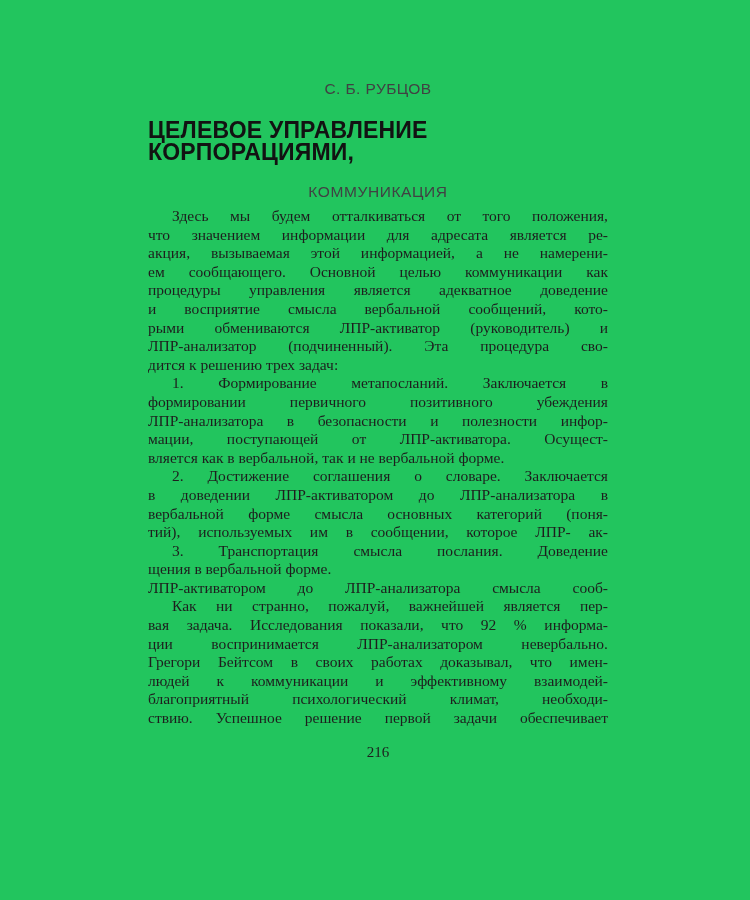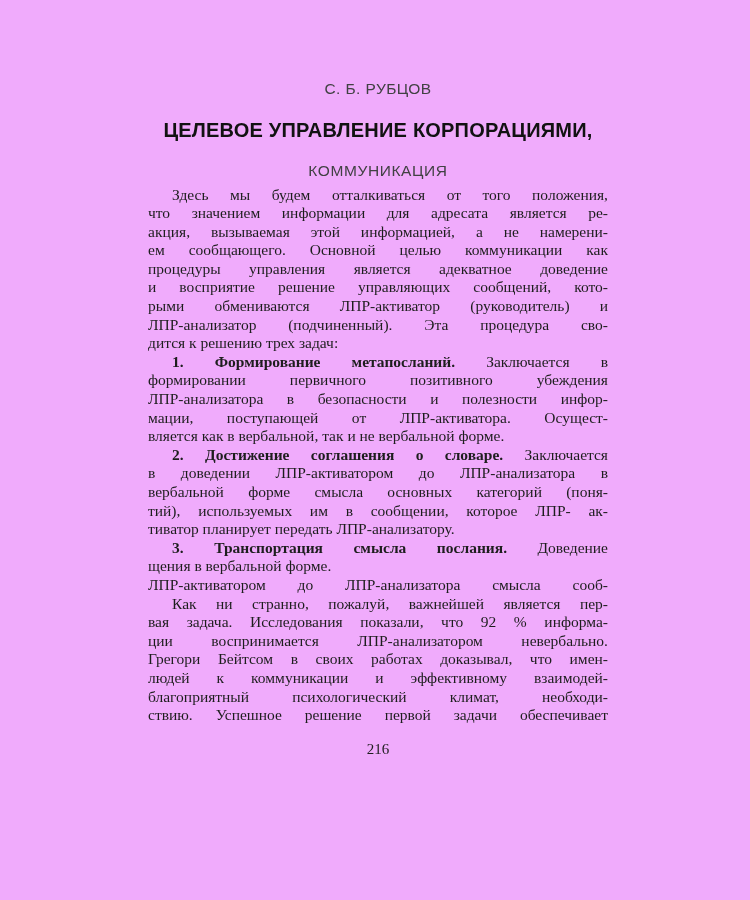--- a/index.html
+++ b/index.html
@@ -5,42 +5,42 @@
   html, body { margin: 0; padding: 0; }
   body {
     width: 750px; height: 900px;
     background: #ffffff;
     font-family: "Liberation Serif", serif;
     overflow: hidden;
   }
   .page {
     position: relative;
     width: 750px; height: 900px;
-    background: #f0abfc;
+    background: #22c55e;
   }
   .content {
     position: absolute;
     left: 148px; top: 0;
     width: 460px;
   }
   .author {
     margin-top: 81px;
     text-align: center;
     font-family: "Liberation Sans", sans-serif;
     font-size: 15.5px;
     line-height: 16px;
     letter-spacing: 0.4px;
     color: #414143;
   }
   .chapter-title {
     margin: 23px 0 0 0;
-    text-align: center;
+    text-align: left;
     font-family: "Liberation Sans", sans-serif;
     font-weight: bold;
-    font-size: 20px;
+    font-size: 23px;
     line-height: 21.5px;
     letter-spacing: 0.2px;
     color: #121212;
   }
   .section-heading {
     margin-top: 21px;
     text-align: center;
     font-family: "Liberation Sans", sans-serif;
     font-size: 15.5px;
     line-height: 16px;
@@ -56,21 +56,21 @@
     line-height: 18.6px;
     height: 18.6px;
     text-align: left;
     white-space: normal;
   }
   .line.just {
     text-align: justify;
     text-align-last: justify;
   }
   .line.indent { text-indent: 24px; }
-  .b { font-weight: bold; }
+  .b { font-weight: normal; }
   .i { }
   .page-number {
     margin-top: 16px;
     text-align: center;
     font-size: 15px;
     color: #1e1e1e;
   }
 </style>
 </head>
 <body>
@@ -84,34 +84,33 @@
     </div>
 
     <div class="section-heading">КОММУНИКАЦИЯ</div>
 
     <div class="body-text">
         <div class="line just indent"><span>Здесь мы будем отталкиваться от того положения,</span></div>
         <div class="line just"><span>что значением информации для адресата является ре-</span></div>
         <div class="line just"><span>акция, вызываемая этой информацией, а не намерени-</span></div>
         <div class="line just"><span>ем сообщающего. Основной целью коммуникации как</span></div>
         <div class="line just"><span>процедуры управления является адекватное доведение</span></div>
-        <div class="line just"><span>и восприятие решение управляющих сообщений, кото-</span></div>
+        <div class="line just"><span>и восприятие смысла вербальной сообщений, кото-</span></div>
         <div class="line just"><span>рыми обмениваются ЛПР-активатор (руководитель) и</span></div>
         <div class="line just"><span>ЛПР-анализатор (подчиненный). Эта процедура сво-</span></div>
         <div class="line"><span>дится к решению трех задач:</span></div>
         <div class="line just indent"><span class="b">1. Формирование метапосланий.</span><span> Заключается в</span></div>
         <div class="line just"><span>формировании первичного позитивного убеждения</span></div>
         <div class="line just"><span>ЛПР-анализатора в безопасности и полезности инфор-</span></div>
         <div class="line just"><span>мации, поступающей от ЛПР-активатора. Осущест-</span></div>
         <div class="line"><span>вляется как в вербальной, так и не вербальной форме.</span></div>
         <div class="line just indent"><span class="b">2. Достижение соглашения о словаре.</span><span> Заключается</span></div>
         <div class="line just"><span>в доведении ЛПР-активатором до ЛПР-анализатора в</span></div>
         <div class="line just"><span>вербальной форме смысла основных категорий (поня-</span></div>
         <div class="line just"><span>тий), используемых им в сообщении, которое ЛПР- ак-</span></div>
-        <div class="line"><span>тиватор планирует передать ЛПР-анализатору.</span></div>
         <div class="line just indent"><span class="b">3. Транспортация смысла послания.</span><span> Доведение</span></div>
         <div class="line"><span>щения в вербальной форме.</span></div>
         <div class="line just"><span>ЛПР-активатором до ЛПР-анализатора смысла сооб-</span></div>
         <div class="line just indent"><span>Как ни странно, пожалуй, важнейшей является </span><span class="i">пер-</span></div>
         <div class="line just"><span class="i">вая задача.</span><span> Исследования показали, что 92 % информа-</span></div>
         <div class="line just"><span>ции воспринимается ЛПР-анализатором невербально.</span></div>
         <div class="line just"><span class="i">Грегори Бейтсом</span><span> в своих работах доказывал, что имен-</span></div>
         <div class="line just"><span>людей к коммуникации и эффективному взаимодей-</span></div>
         <div class="line just"><span>благоприятный психологический климат, необходи-</span></div>
         <div class="line just"><span>ствию. Успешное решение первой задачи обеспечивает</span></div>

